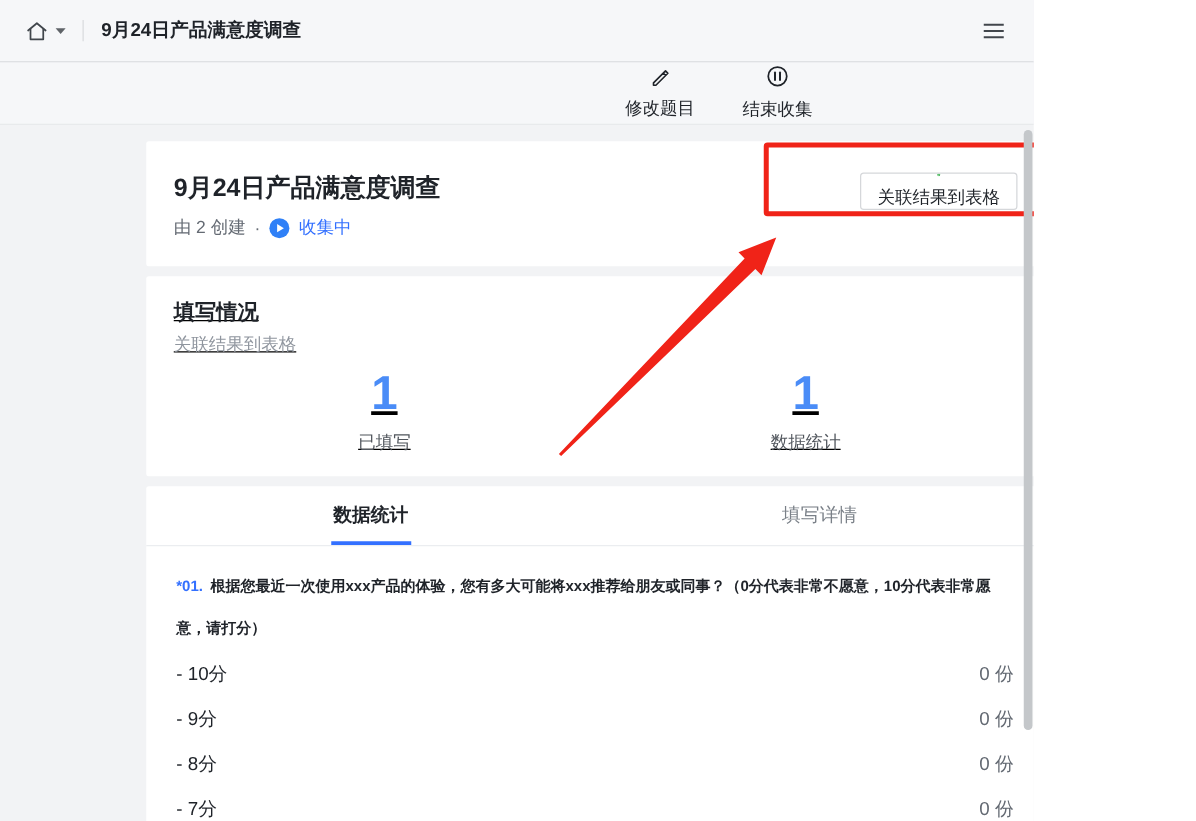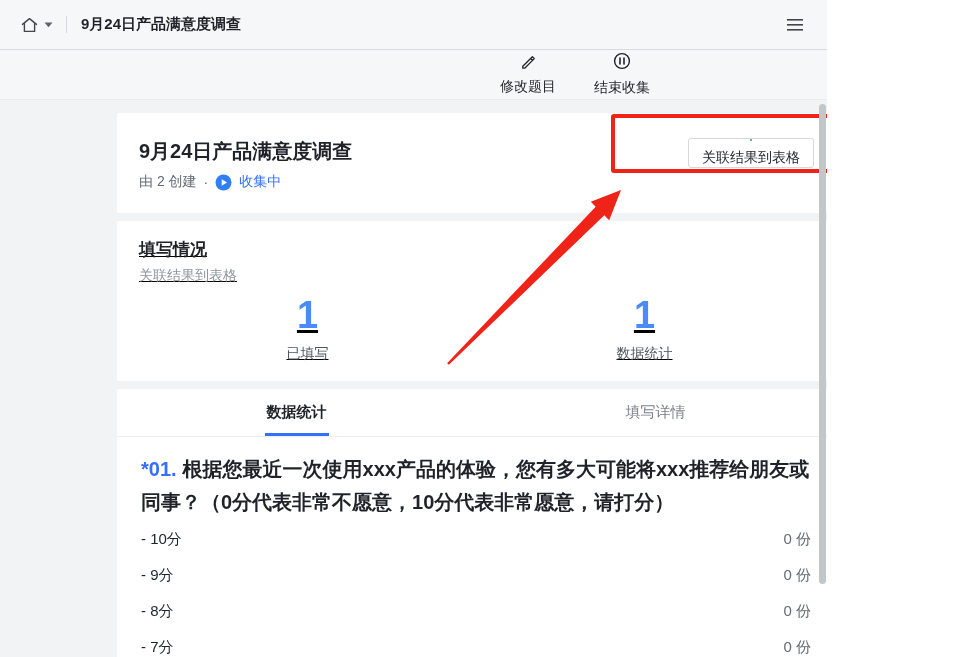--- a/index.html
+++ b/index.html
@@ -47,21 +47,21 @@
   .stat-label { margin-top:8px; font-size:14px; color:#51565d; }
 
   .card-results { margin-top:8px; min-height:270px; }
   .tabs { display:flex; height:48px; border-bottom:1px solid #ebedf0; }
   .tab { flex:1; display:flex; align-items:center; justify-content:center; font-size:15px;
          color:#7a8088; position:relative; cursor:pointer; }
   .tab.active { color:#1f2329; font-weight:700; }
   .tab.active::after { content:""; position:absolute; bottom:0; left:50%; transform:translateX(-50%);
                        width:64px; height:3px; background:#3370ff; }
   .q-block { padding:16px 24px 0; }
-  .q-text { font-size:20px; font-weight:700; color:#1f2329; line-height:33px; }
+  .q-text { font-size:12px; font-weight:700; color:#1f2329; line-height:33px; }
   .q-num { color:#3370ff; margin-right:6px; }
   .opts { margin-top:2px; }
   .opt-row { display:flex; justify-content:space-between; align-items:center; height:36px; font-size:15px; }
   .opt-label { color:#1f2329; }
   .opt-count { color:#646a73; }
 
   
   .red-box { position:absolute; left:611px; top:114px; width:241px; height:59px;
              border:4px solid #f02318; border-radius:3px; pointer-events:none; }
   .arrow-overlay { position:absolute; left:0; top:0; width:957px; height:657px; pointer-events:none; }

